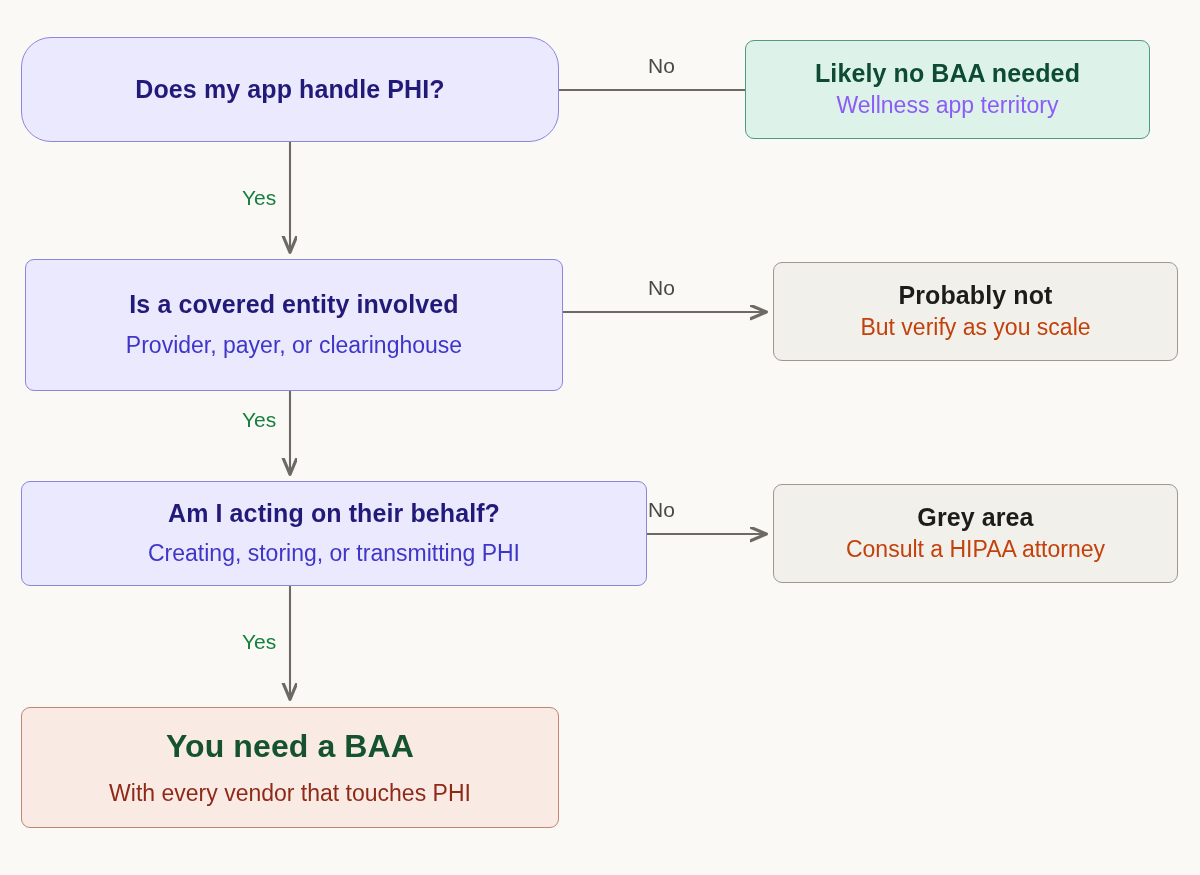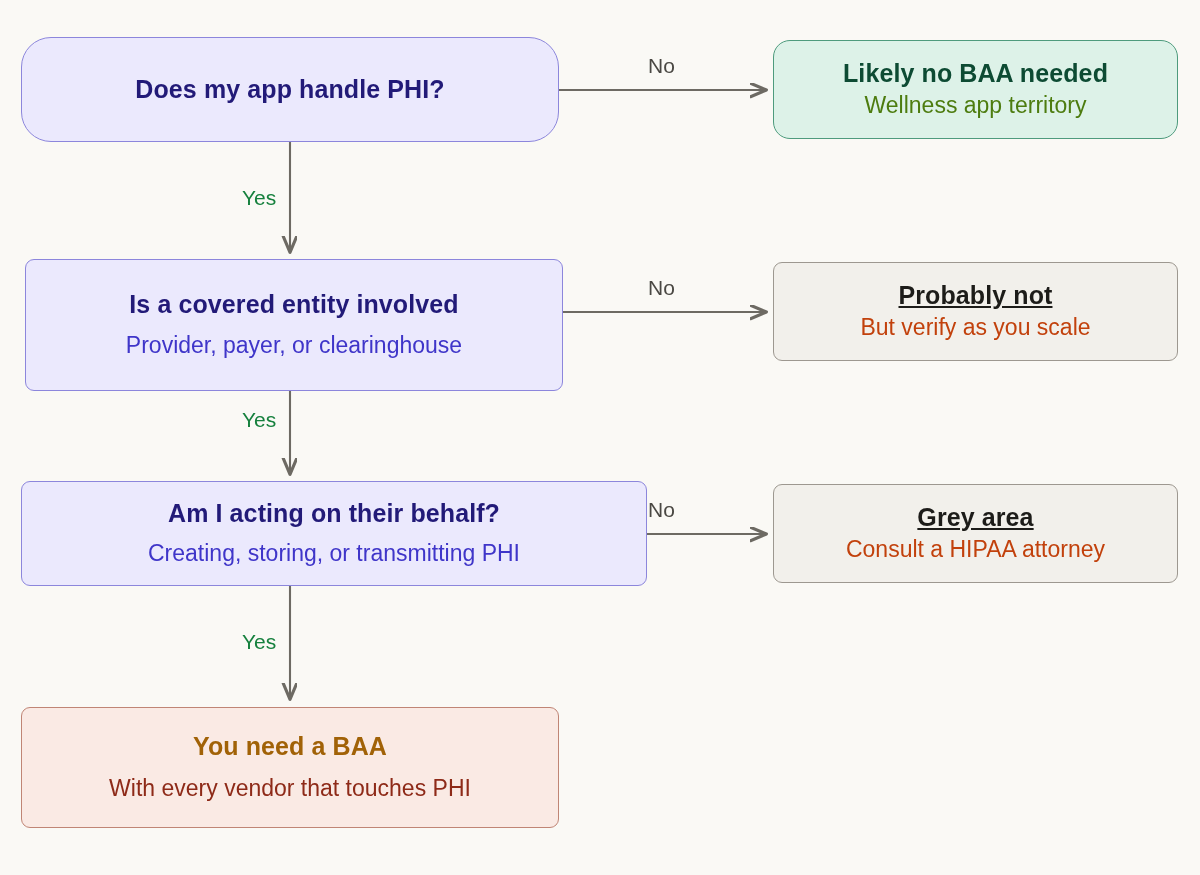--- a/index.html
+++ b/index.html
@@ -59,49 +59,48 @@
   
   .node.success {
     background: #ddf2e8;
     border-color: #4e9b7d;
   }
   .node.success .title {
     color: #0d4b33;
     font-size: 25px;
   }
   .node.success .subtitle {
-    color: #4d7c0f;
+    color: #8b5cf6;
     font-size: 23px;
     margin-top: 4px;
   }
 
   
   .node.neutral {
     background: #f2f0eb;
     border-color: #9d9890;
   }
   .node.neutral .title {
     color: #1d1c19;
     font-size: 25px;
-    text-decoration: underline;
   }
   .node.neutral .subtitle {
     color: #c2410c;
     font-size: 23px;
     margin-top: 4px;
   }
 
   
   .node.terminal {
     background: #faeae4;
     border-color: #c08575;
   }
   .node.terminal .title {
-    color: #a16207;
-    font-size: 25px;
+    color: #14532d;
+    font-size: 32px;
   }
   .node.terminal .subtitle {
     color: #8e2a18;
     font-size: 23px;
     margin-top: 14px;
   }
 
   
   #edges {
     position: absolute;
@@ -141,21 +140,21 @@
 
     <line x1="559" y1="534" x2="766" y2="534" stroke="#6d6a63" stroke-width="2.1" marker-end="url(#arrowhead)"></line>
 
     <line x1="290" y1="586" x2="290" y2="699" stroke="#6d6a63" stroke-width="2.1" marker-end="url(#arrowhead)"></line>
   </svg>
 
   <div class="node decision" style="left:21px; top:37px; width:538px; height:105px;border-radius:30px;">
     <div class="title">Does my app handle PHI?</div>
   </div>
 
-  <div class="node success" style="left:773px; top:40px; width:405px; height:99px;border-radius:17px;">
+  <div class="node success" style="left:745px; top:40px; width:405px; height:99px;">
     <div class="title">Likely no BAA needed</div>
     <div class="subtitle">Wellness app territory</div>
   </div>
 
   <div class="node decision" style="left:25px; top:259px; width:538px; height:132px;">
     <div class="title">Is a covered entity involved</div>
     <div class="subtitle">Provider, payer, or clearinghouse</div>
   </div>
 
   <div class="node neutral" style="left:773px; top:262px; width:405px; height:99px;">

